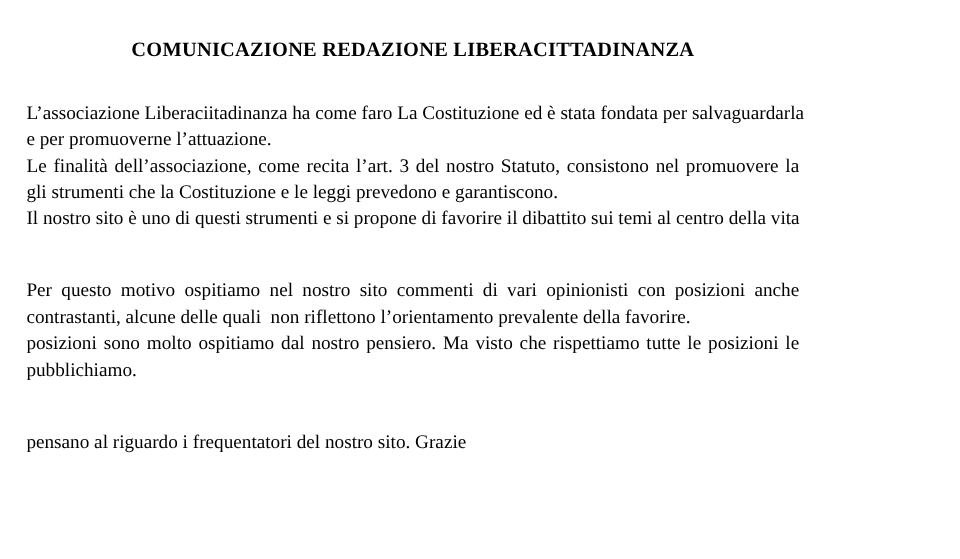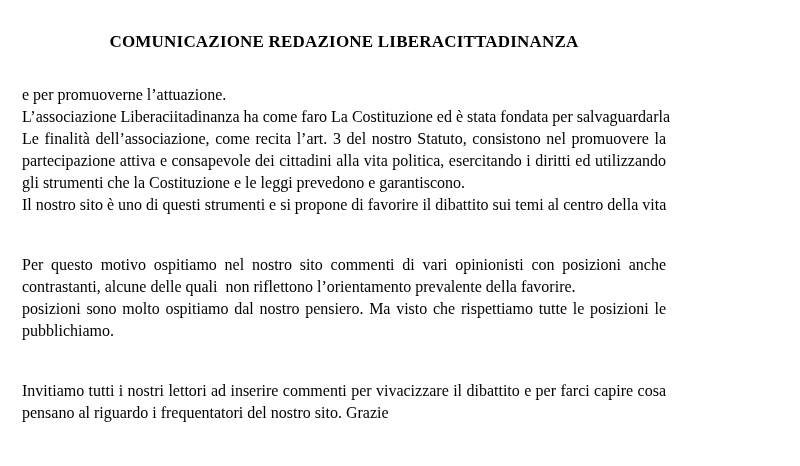--- a/index.html
+++ b/index.html
@@ -51,42 +51,40 @@
   }
 </style>
 </head>
 <body>
 
 <div class="page">
   <h1 class="title">COMUNICAZIONE REDAZIONE LIBERACITTADINANZA</h1>
   <div class="doc-body">
       <section class="block">
         <div class="para">
+          <div class="line">L’associazione Liberaciitadinanza ha come faro La Costituzione ed è stata fondata per salvaguardarla</div>
           <div class="line last">e per promuoverne l’attuazione.</div>
-          <div class="line">L’associazione Liberaciitadinanza ha come faro La Costituzione ed è stata fondata per salvaguardarla</div>
         </div>
         <div class="para">
           <div class="line">Le finalità dell’associazione, come recita l’art. 3 del nostro Statuto, consistono nel promuovere la</div>
-          <div class="line">partecipazione attiva e consapevole dei cittadini alla vita politica, esercitando i diritti ed utilizzando</div>
           <div class="line last">gli strumenti che la Costituzione e le leggi prevedono e garantiscono.</div>
         </div>
         <div class="para">
           <div class="line">Il nostro sito è uno di questi strumenti e si propone di favorire il dibattito sui temi al centro della  vita</div>
         </div>
       </section>
       <section class="block">
         <div class="para">
           <div class="line">Per questo motivo ospitiamo nel nostro sito commenti di vari opinionisti con posizioni anche</div>
           <div class="line last">contrastanti, alcune delle quali  non riflettono l’orientamento prevalente della favorire.</div>
         </div>
         <div class="para">
           <div class="line">posizioni sono  molto ospitiamo dal nostro pensiero. Ma visto che rispettiamo tutte le posizioni le</div>
           <div class="line last">pubblichiamo.</div>
         </div>
       </section>
       <section class="block">
         <div class="para">
-          <div class="line">Invitiamo tutti i nostri lettori ad inserire commenti per vivacizzare il dibattito e per farci capire cosa</div>
           <div class="line last">pensano al riguardo i frequentatori del nostro sito. Grazie</div>
         </div>
       </section>
     </div>
 </div>
 
 </body></html>

